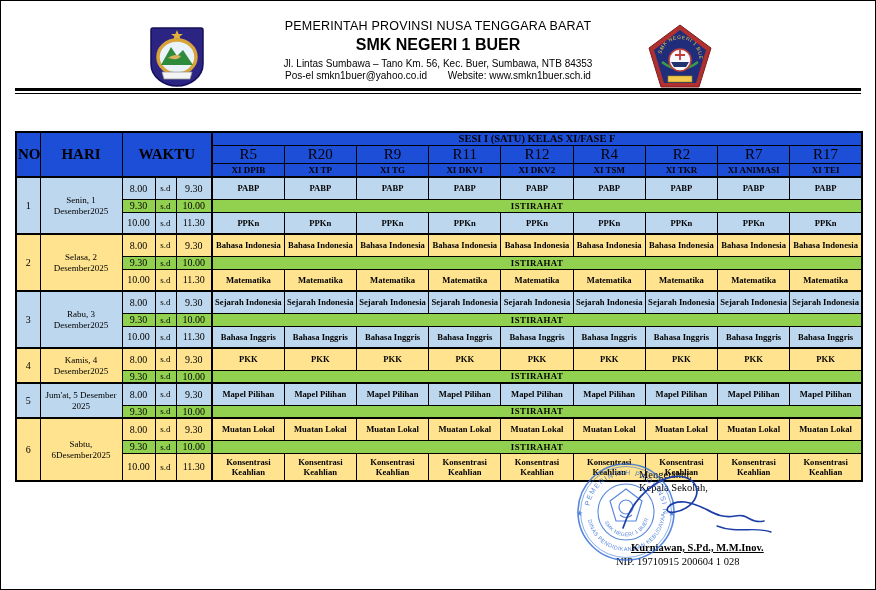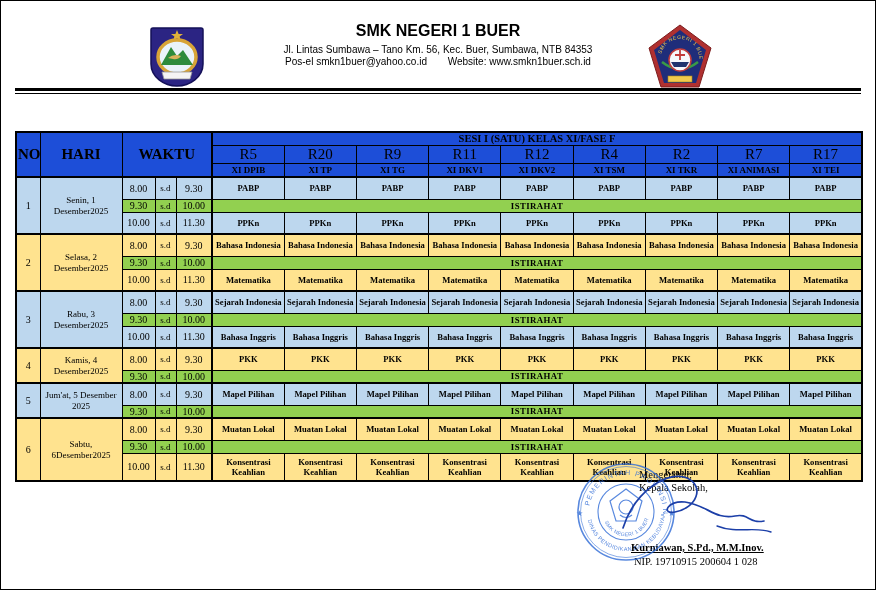--- a/index.html
+++ b/index.html
@@ -42,30 +42,31 @@
   .time{font-size:10px;}
   .sep{font-size:9px;}
   .subject{font-size:8.6px;line-height:10px;font-weight:bold;}
   .break-cell{font-size:8.8px;font-weight:bold;letter-spacing:.4px;}
 
   
   .sig-text{position:absolute;font-size:10.5px;color:#000;}
   .sig-ack{left:638px;top:468px;}
   .sig-role{left:638px;top:481px;}
   .sig-name{left:630px;top:541px;font-weight:bold;text-decoration:underline;}
-  .sig-nip{left:633px;top:555px;}
+  .sig-nip{left:615px;top:555px;}
   .stamp{position:absolute;left:563px;top:452px;opacity:.8;z-index:5;}
   .scribble{position:absolute;left:598px;top:463px;z-index:6;}
 </style>
 </head>
 <body>
 
 <div class="page">
 
   <div class="letterhead">
+    <div class="lh-line1">PEMERINTAH PROVINSI NUSA TENGGARA BARAT</div>
     <div class="lh-school">SMK NEGERI 1 BUER</div>
     <div class="lh-addr">Jl. Lintas Sumbawa – Tano Km. 56, Kec. Buer, Sumbawa, NTB 84353</div>
     <div class="lh-contact">
       <span>Pos-el smkn1buer@yahoo.co.id</span>
       <span>Website: www.smkn1buer.sch.id</span>
     </div>
   </div>
 
   <div class="logo logo-left">
     <svg width="58" height="62" viewBox="0 0 58 62">

